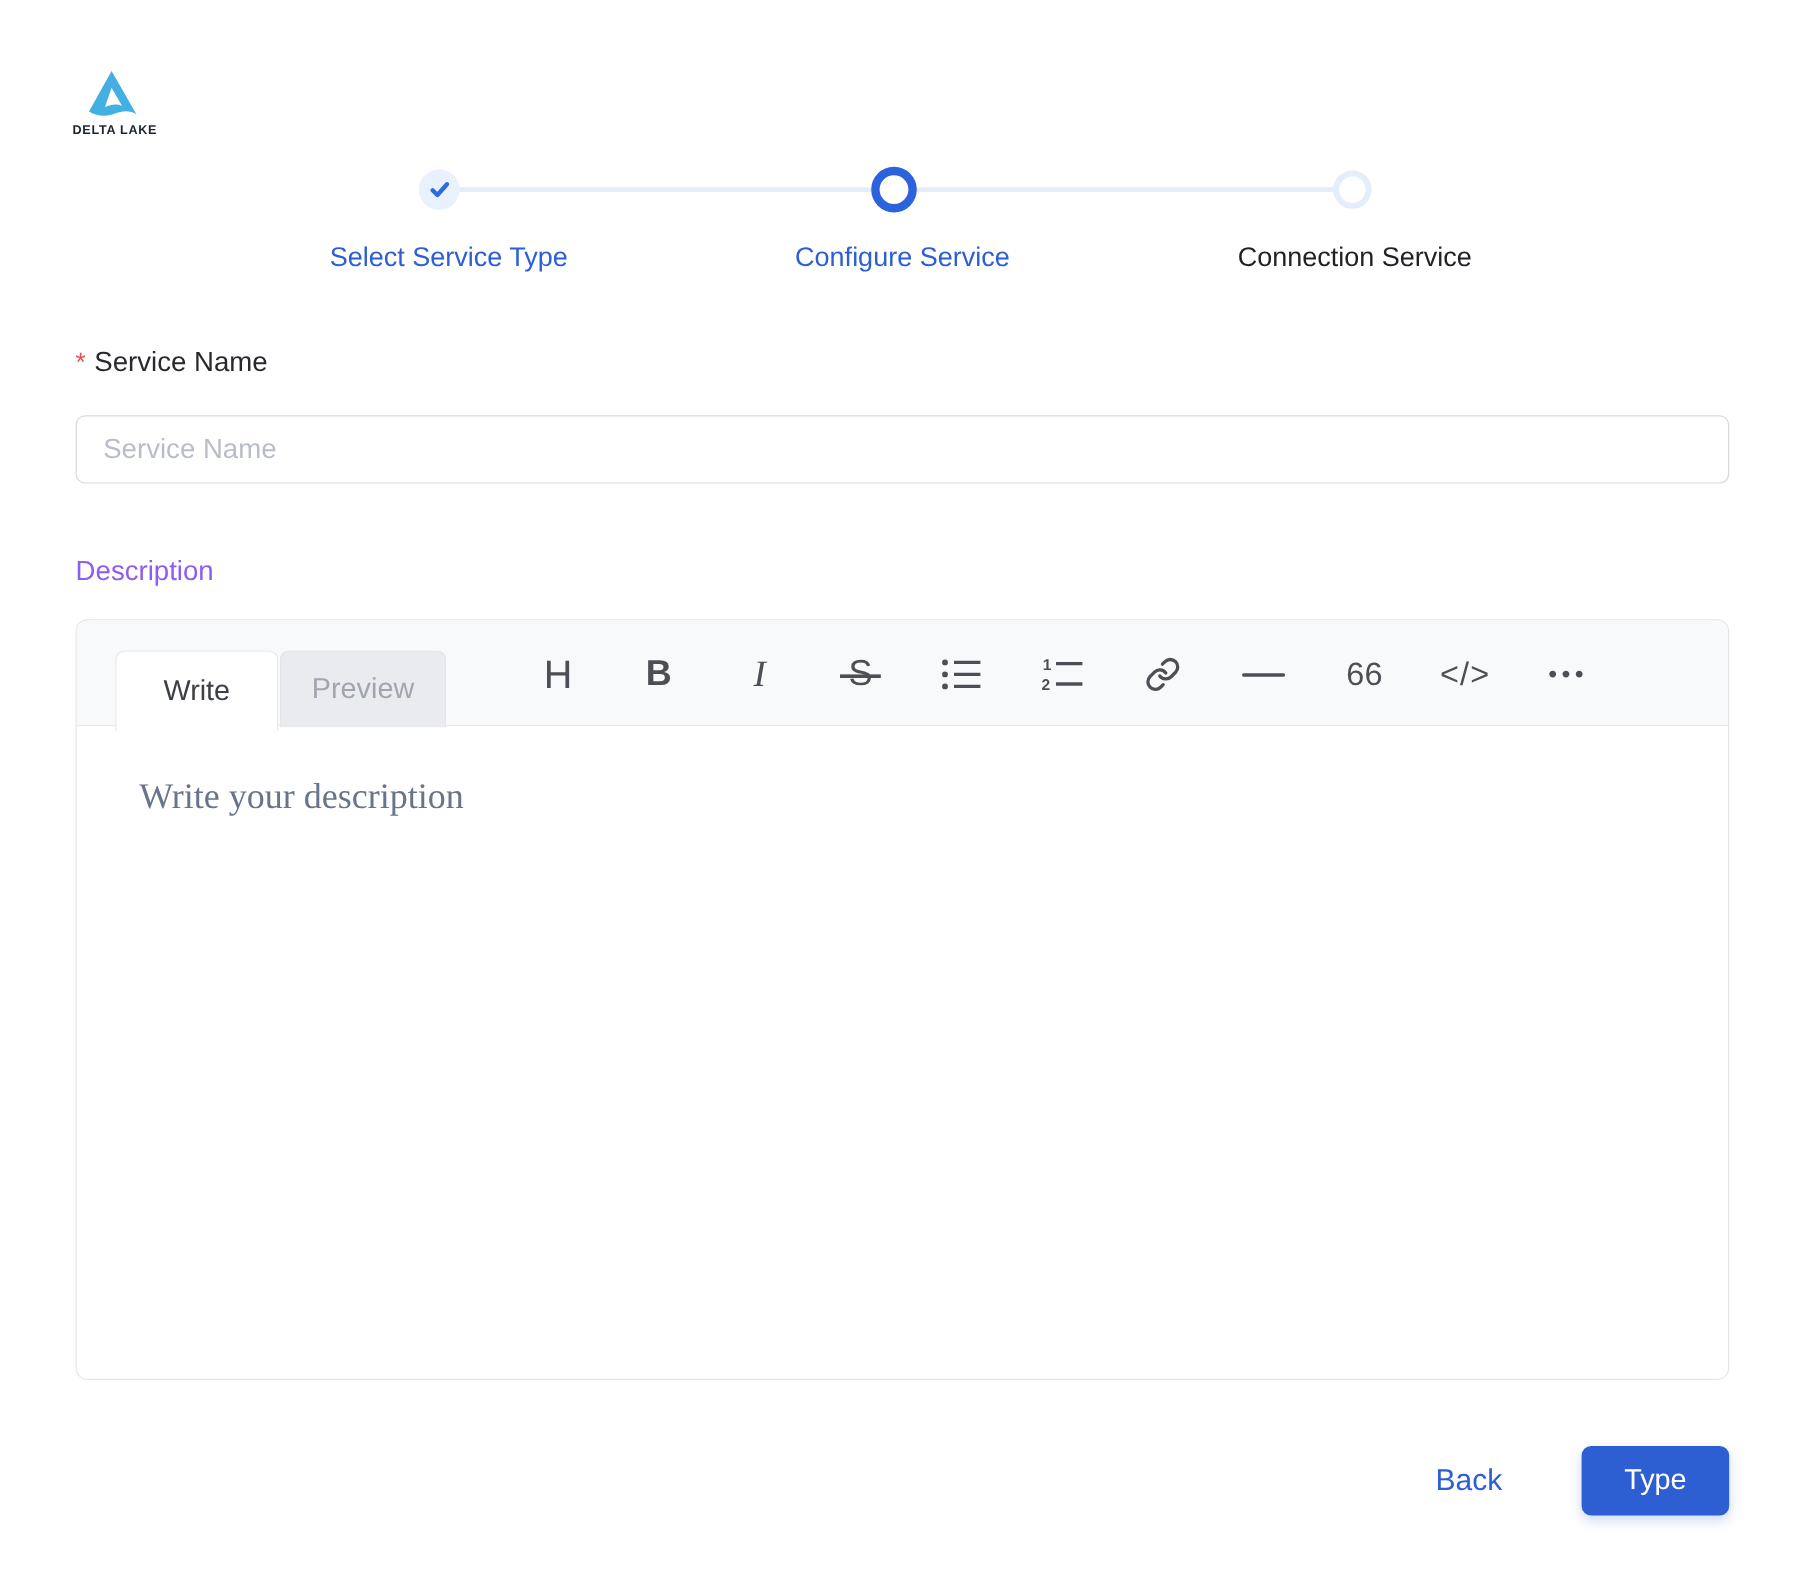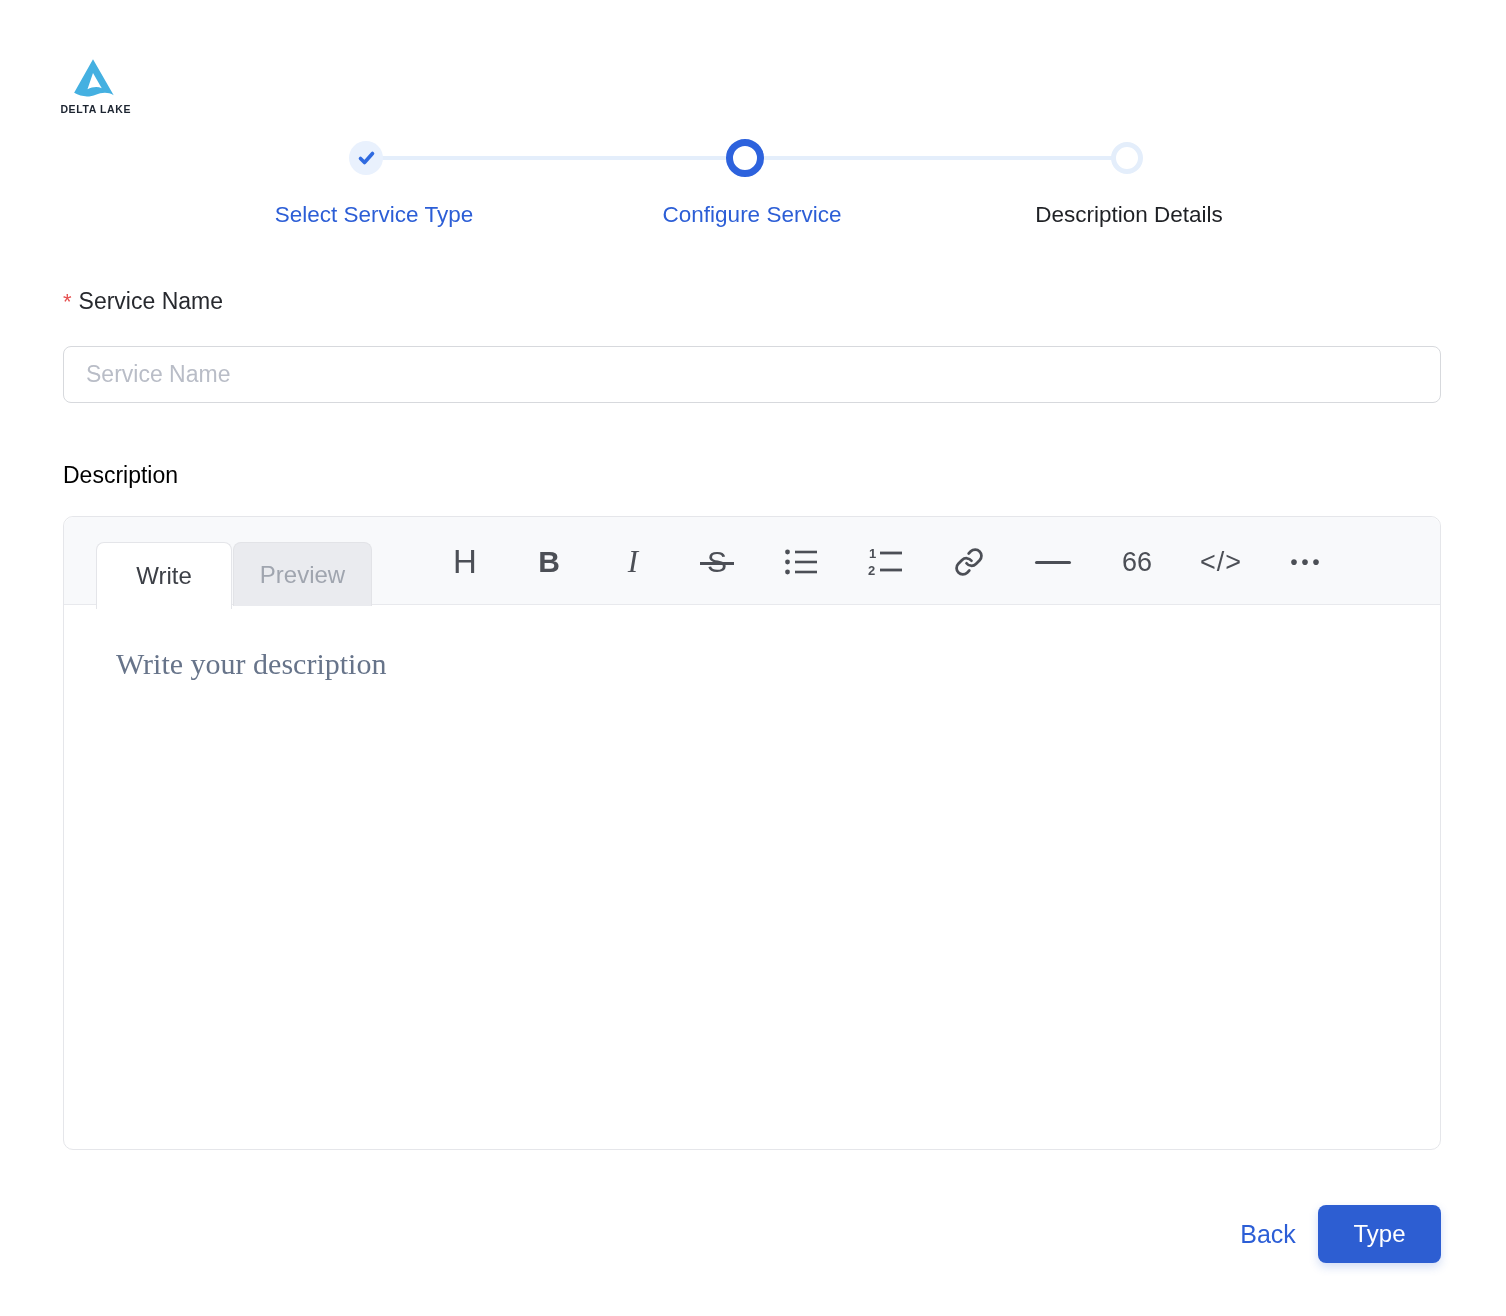--- a/index.html
+++ b/index.html
@@ -24,21 +24,21 @@
   .step-label.dark { color:#1f2125; }
   .sl-1 { left:374px; } .sl-2 { left:752px; } .sl-3 { left:1129px; }
 
   
   .svc-label { position:absolute; left:63px; top:288px; font-size:23px; font-weight:500; color:#27292e; }
   .req-star { color:#e65050; font-size:22px; margin-right:7px; font-weight:400; }
   .svc-input { position:absolute; left:63px; top:346px; width:1378px; height:57px; border:1px solid #d7d9dd; border-radius:8px; padding:0 22px; font-size:23px; color:#333; font-family:inherit; outline:none; background:#fff; }
   .svc-input::placeholder { color:#b9bdc7; }
 
   
-  .desc-label { position:absolute; left:63px; top:462px; font-size:23px; font-weight:500; color:#000000; }
+  .desc-label { position:absolute; left:63px; top:462px; font-size:23px; font-weight:500; color:#8b5cf6; }
   .editor { position:absolute; left:63px; top:516px; width:1378px; height:634px; border:1px solid #e5e6ea; border-radius:10px; background:#fff; }
   .editor-header { position:relative; height:88px; background:#f8f9fb; border-bottom:1px solid #e8e9ed; border-radius:10px 10px 0 0; }
   .tab { position:absolute; top:25px; display:flex; align-items:center; justify-content:center; font-size:24px; font-weight:500; border-radius:8px 8px 0 0; cursor:pointer; }
   .tab-write { left:32px; width:136px; height:67px; background:#fff; border:1px solid #e4e5e9; border-bottom:none; color:#3d4047; z-index:3; }
   .tab-preview { left:169px; width:139px; height:64px; background:#eaebef; border:1px solid #e2e3e7; border-bottom:none; color:#a0a5af; z-index:1; }
 
   .toolbar { position:absolute; left:359px; top:19px; display:flex; z-index:2; }
   .tool { width:84px; height:52px; display:flex; align-items:center; justify-content:center; color:#4c4f56; background:none; border:none; cursor:pointer; font-family:inherit; }
   .g-h { font-size:33px; font-weight:400; }
   .g-b { font-size:30px; font-weight:800; }
@@ -48,21 +48,21 @@
   .hr-bar { display:block; width:36px; height:3px; background:#4c4f56; border-radius:2px; }
   .g-quote { font-size:27px; font-weight:400; }
   .g-code { font-size:27px; font-weight:500; letter-spacing:1px; }
   .g-more { font-size:20px; font-weight:700; letter-spacing:4px; padding-left:4px; }
 
   .editor-body { position:relative; height:544px; }
   .desc-textarea { width:100%; height:100%; border:none; outline:none; resize:none; background:transparent; padding:42px 52px; font-size:30px; color:#0f766e; font-family:Liberation Serif, serif; border-radius:0 0 10px 10px; }
   .desc-textarea::placeholder { color:#67748a; }
 
   
-  .back-btn { position:absolute; left:1218px; top:1216px; width:100px; height:36px; background:none; border:none; font-family:inherit; font-size:25px; font-weight:500; color:#2c5ed6; cursor:pointer; text-align:center; }
+  .back-btn { position:absolute; left:1174px; top:1216px; width:100px; height:36px; background:none; border:none; font-family:inherit; font-size:25px; font-weight:500; color:#2c5ed6; cursor:pointer; text-align:center; }
   .next-btn { position:absolute; left:1318px; top:1205px; width:123px; height:58px; background:#2d5ed2; border:none; border-radius:8px; color:#fff; font-family:inherit; font-size:24px; font-weight:500; cursor:pointer; box-shadow:0 4px 10px rgba(45,94,210,0.22); }
 </style>
 </head>
 <body>
 
 <div class="screen">
 
   <div class="logo-block">
     <svg width="46" height="43" viewBox="0 0 100 92">
       <path fill="#44b0e1" fill-rule="evenodd" d="M50 2 L95 80 C82 72 68 74 56 79 C42 85 24 84 9 75 Z
@@ -77,21 +77,21 @@
     <div class="step-circle step-done">
       <svg width="19" height="16" viewBox="0 0 19 16">
         <path d="M3.5 8.5 L7.5 12.5 L15.5 3.5" fill="none" stroke="#2f6ae0" stroke-width="3.6" stroke-linecap="round" stroke-linejoin="round"></path>
       </svg>
     </div>
     <div class="step-circle step-active"></div>
     <div class="step-circle step-pending"></div>
 
     <div class="step-label blue sl-1">Select Service Type</div>
     <div class="step-label blue sl-2">Configure Service</div>
-    <div class="step-label dark sl-3">Description Details</div>
+    <div class="step-label dark sl-3">Connection Service</div>
   </div>
 
   <div class="svc-label">
     <span class="req-star">*</span><span>Service Name</span>
   </div>
   <input class="svc-input" type="text" placeholder="Service Name" style="">
 
   <div class="desc-label">Description</div>
 
   <div class="editor">

